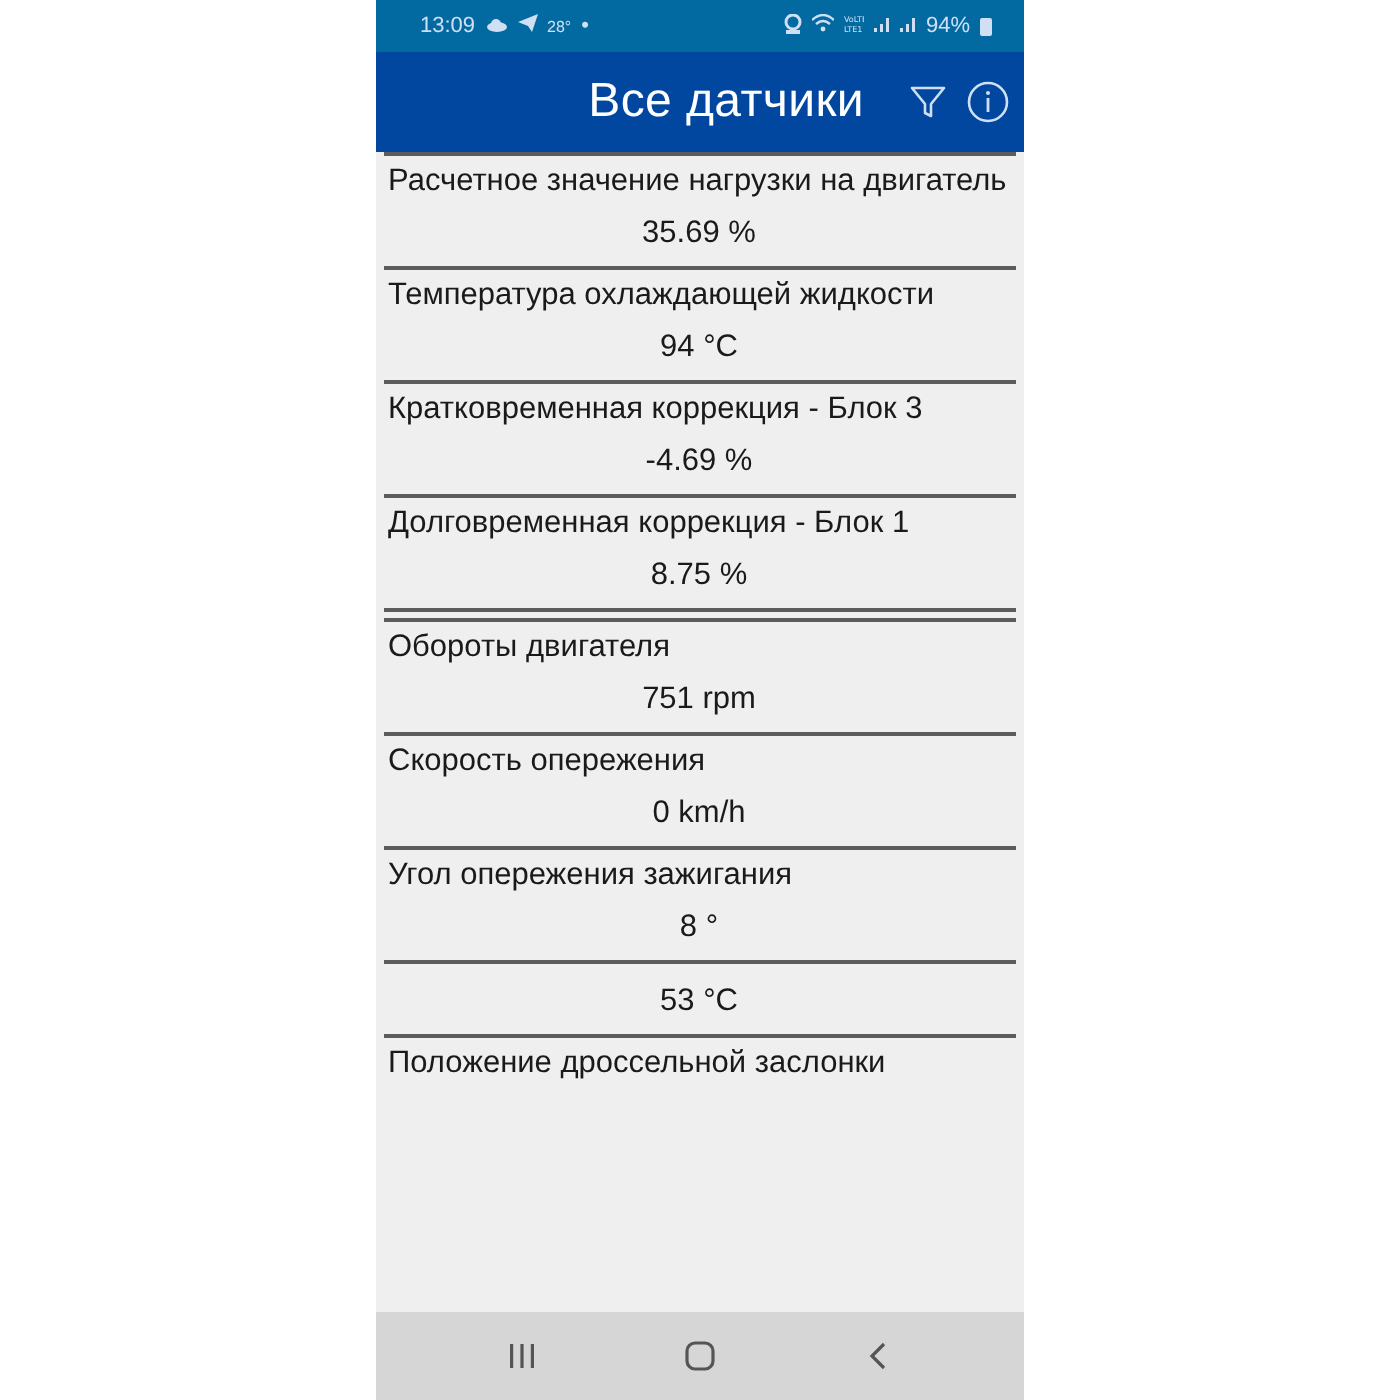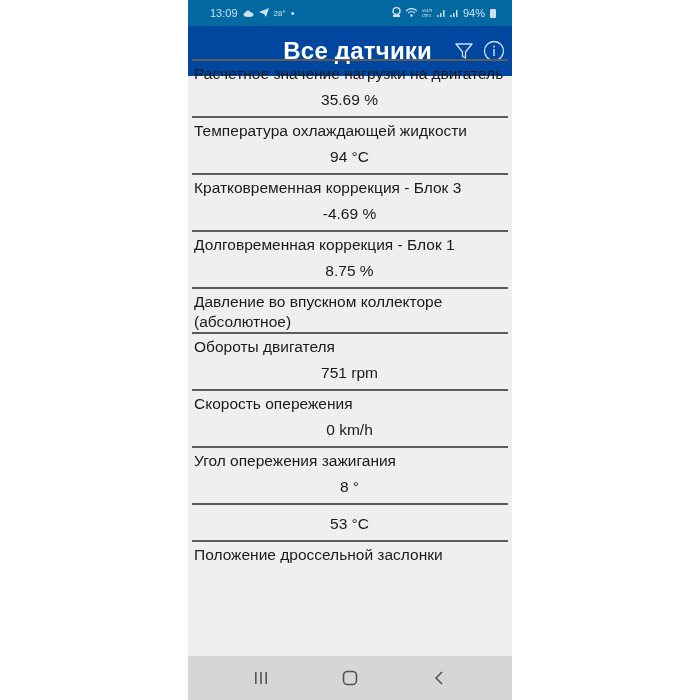--- a/index.html
+++ b/index.html
@@ -50,33 +50,33 @@
       background: #02479f;
       display: flex;
       align-items: center;
       justify-content: flex-end;
       padding-right: 6px;
       box-sizing: border-box;
     }
     .app-title {
       color: #ffffff;
       font-size: 24px;
-      font-weight: bold;
+      font-weight: normal;
       margin-right: 14px;
       letter-spacing: 0.2px;
     }
     .icon-btn {
       width: 24px; height: 24px;
       display: flex; align-items: center; justify-content: center;
       margin-left: 6px;
       cursor: pointer;
     }
     .list {
       position: absolute;
-      left: 0; top: 59px;
+      left: 0; top: 76px;
       width: 324px;
       height: 580px;
       overflow: hidden;
     }
     .divider {
       height: 2px;
       background: #5c5c5c;
       margin: 0 4px 0 4px;
     }
     .row {
@@ -205,21 +205,20 @@
       <div class="row-label">Кратковременная коррекция - Блок 3</div>
       <div class="row-value">-4.69 %</div>
     </div>
     <div class="divider"></div>
     <div class="row">
       <div class="row-label">Долговременная коррекция - Блок 1</div>
       <div class="row-value">8.75 %</div>
     </div>
     <div class="divider"></div>
     <div class="row">
-      <div class="row-label">Давление во впускном коллекторе (абсолютное)</div>
     </div>
     <div class="divider"></div>
     <div class="row">
       <div class="row-label">Обороты двигателя</div>
       <div class="row-value">751 rpm</div>
     </div>
     <div class="divider"></div>
     <div class="row">
       <div class="row-label">Скорость опережения</div>
       <div class="row-value">0 km/h</div>

